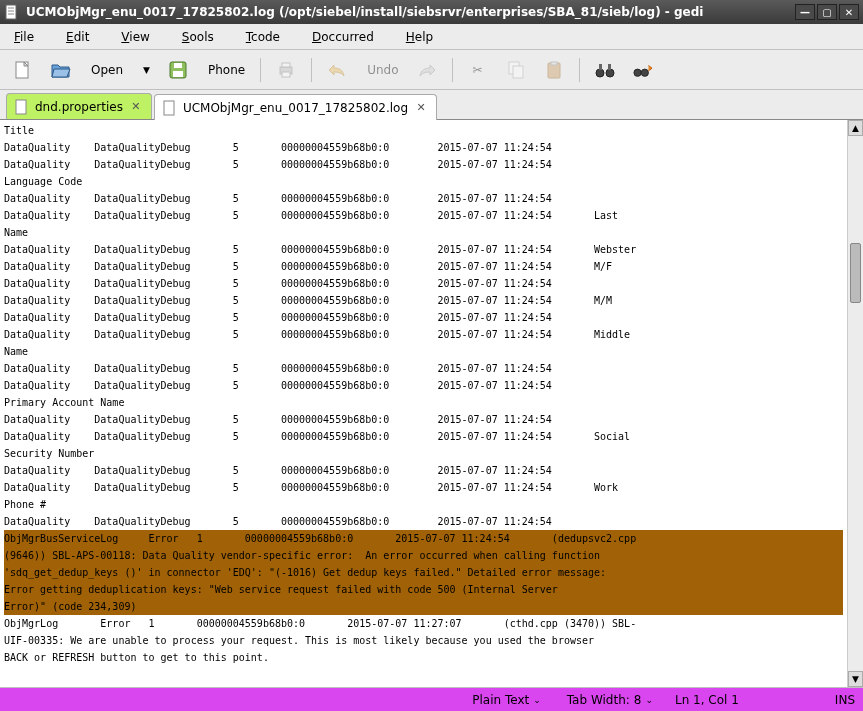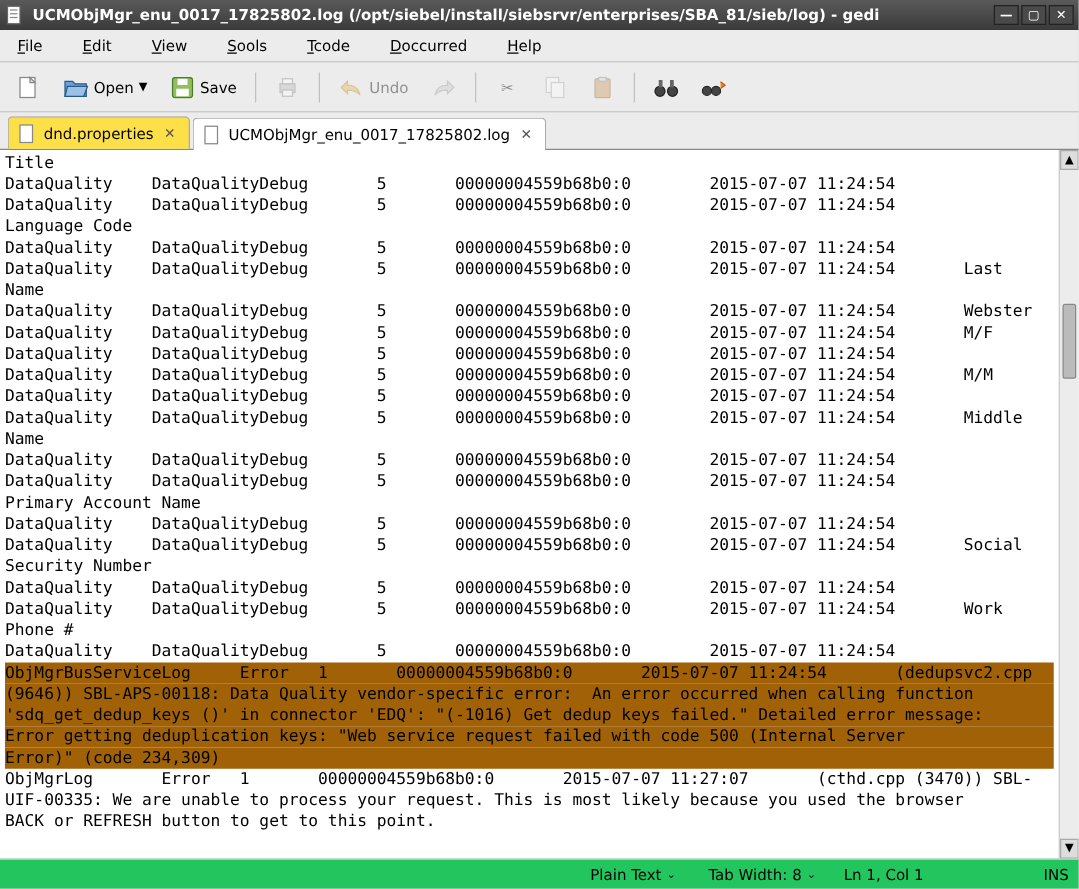--- a/index.html
+++ b/index.html
@@ -56,40 +56,40 @@
   border-bottom: 1px solid #c0c0c0;
 }
 .tb-btn {
   height: 30px;
   display: flex;
   align-items: center;
   padding: 0 6px;
   border: 1px solid transparent;
   border-radius: 3px;
   cursor: pointer;
-  gap: 4px;
+  gap: 20px;
   text-align: center;
 }
 .tb-btn.disabled { opacity: 0.4; cursor: default; }
 .tb-sep { width: 1px; height: 24px; background: #c0c0c0; margin: 0 4px; }
 .tb-icon { width: 20px; height: 20px; display: flex; align-items: center; justify-content: center; }
 .tabbar {
   background: #ececec;
   height: 30px;
   display: flex;
   align-items: flex-end;
   padding: 0 6px;
   border-bottom: 1px solid #888;
 }
 .tab {
   display: flex;
   align-items: center;
   height: 26px;
   padding: 0 8px;
-  background: #fde047;
+  background: #bef264;
   border: 1px solid #aaa;
   border-bottom: none;
   border-radius: 4px 4px 0 0;
   margin-right: 2px;
   gap: 6px;
   cursor: pointer;
 }
 .tab.active {
   background: #fff;
   position: relative;
@@ -102,21 +102,21 @@
 }
 .editor-wrap {
   flex: 1;
   display: flex;
   background: #fff;
   overflow: hidden;
 }
 .editor {
   flex: 1;
   font-family: "DejaVu Sans Mono", "Liberation Mono", monospace;
-  font-size: 13px;
+  font-size: 10px;
   line-height: 17px;
   padding: 2px 4px;
   white-space: pre;
   overflow: auto;
 }
 .scrollbar-v {
   width: 16px;
   background: #ececec;
   border-left: 1px solid #ccc;
   position: relative;
@@ -125,21 +125,21 @@
   height: 16px; display: flex; align-items: center; justify-content: center;
   background: #ddd; border: 1px solid #aaa; font-size: 9px; cursor: pointer;
 }
 .scroll-track { position: absolute; top: 16px; bottom: 16px; left: 0; right: 0; }
 .scroll-thumb {
   position: absolute; left: 2px; right: 2px; top: 20%; height: 60px;
   background: #bbb; border: 1px solid #888; border-radius: 2px;
 }
 .statusbar {
   height: 24px;
-  background: #22c55e;
+  background: #d946ef;
   border-top: 1px solid #c0c0c0;
   display: flex;
   align-items: center;
   font-size: 12px;
   padding: 0 8px;
   gap: 18px;
 }
 .statusbar .spacer { flex: 1; }
 .status-combo { display: flex; align-items: center; gap: 4px; cursor: pointer; padding: 2px 4px; }
 .hl { background: #a16207; }
@@ -193,21 +193,21 @@
     <span style="font-size:9px;">▼</span>
   </div>
   <div class="tb-btn">
     <span class="tb-icon">
         <svg width="18" height="18" viewBox="0 0 18 18">
           <rect x="1" y="1" width="16" height="16" rx="2" fill="#8fbf5f" stroke="#4a7a2a"></rect>
           <rect x="4" y="10" width="10" height="6" fill="#fff"></rect>
           <rect x="5" y="2" width="8" height="5" fill="#fff"></rect>
         </svg>
       </span>
-    <span>Save</span>
+    <span>Phone</span>
   </div>
   <div class="tb-sep"></div>
   <div class="tb-btn disabled">
     <span class="tb-icon">
         <svg width="18" height="18" viewBox="0 0 18 18">
           <rect x="3" y="6" width="12" height="7" fill="#bbb" stroke="#888"></rect>
           <rect x="5" y="2" width="8" height="4" fill="#fff" stroke="#888"></rect>
           <rect x="5" y="11" width="8" height="5" fill="#fff" stroke="#888"></rect>
         </svg>
       </span>

